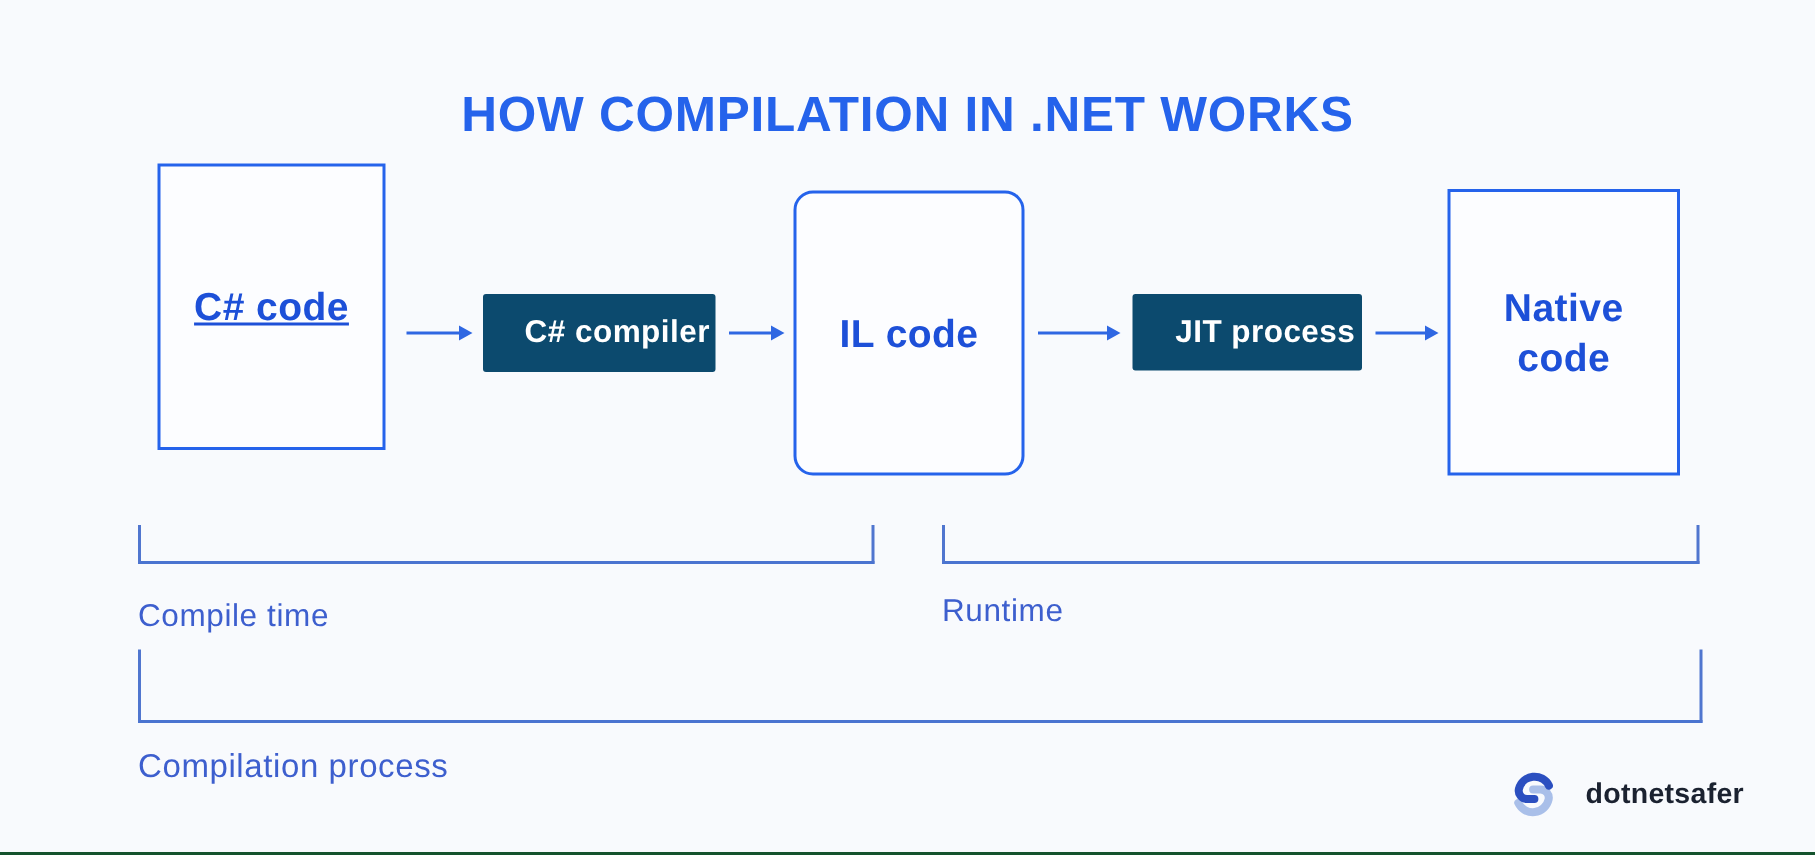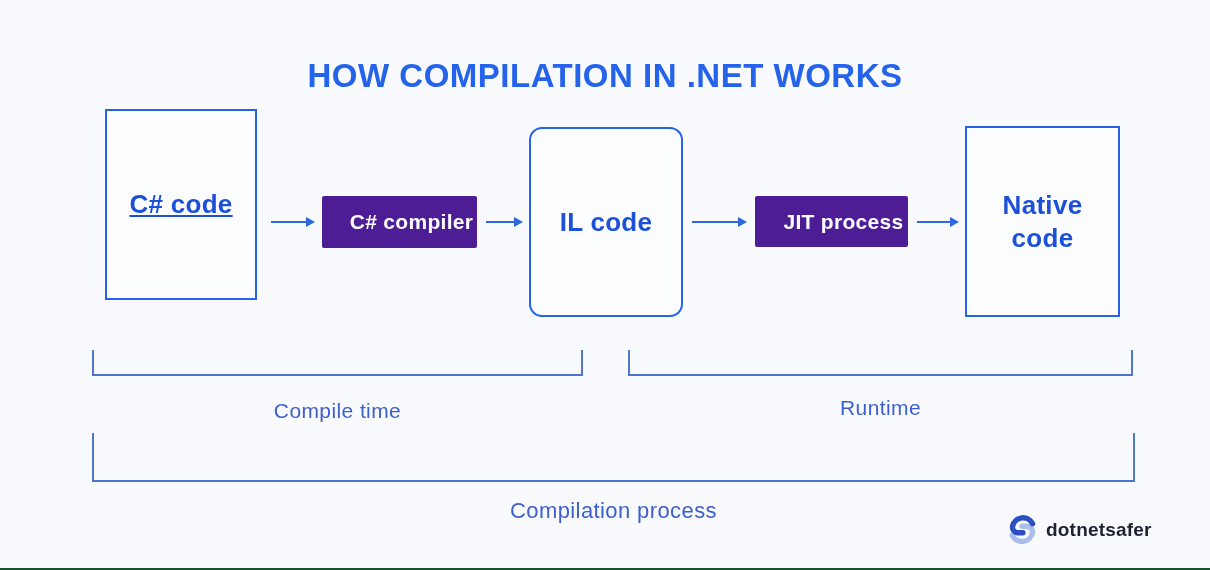--- a/index.html
+++ b/index.html
@@ -45,21 +45,21 @@
     letter-spacing: 0.3px;
     line-height: 1.25;
   }
   #node-csharp-code { left: 105px; top: 109px; width: 152px; height: 191px; text-decoration: underline; }
   #node-il-code     { left: 529px; top: 127px; width: 154px; height: 190px; border-radius: 13px; }
   #node-native-code { left: 965px; top: 126px; width: 155px; height: 191px; padding: 16px 26px; }
   
   .node-pill {
     position: absolute;
     box-sizing: border-box;
-    background: #4c1d95;
+    background: #0c4a6e;
     display: flex;
     align-items: center;
     justify-content: center;
     font-size: 21px;
     font-weight: 700;
     color: #ffffff;
     letter-spacing: 0.3px;
     border-radius: 2px;
     padding-left: 24px;
   }
@@ -94,37 +94,36 @@
     border-left: 2px solid #5076cf;
     border-right: 2px solid #5076cf;
     border-bottom: 2px solid #4a74d0;
   }
   #bracket-compile-time { left: 92px;  top: 350px; width: 491px;  height: 26px; }
   #bracket-runtime      { left: 628px; top: 350px; width: 505px;  height: 26px; }
   #bracket-process      { left: 92px;  top: 433px; width: 1043px; height: 49px; }
   
   .phase-label {
     position: absolute;
-    text-align: center;
     font-size: 21px;
     font-weight: 500;
     color: #3d5fce;
     letter-spacing: 0.4px;
   }
   #label-compile-time { left: 92px;  width: 491px;  top: 399px; }
   #label-runtime      { left: 628px; width: 505px;  top: 396px; }
   #label-process      { left: 92px;  width: 1043px; top: 498px; font-size: 22px; }
   
   .logo {
     position: absolute;
     left: 1006px;
     top: 513px;
     display: flex;
     align-items: center;
-    gap: 7px;
+    gap: 18px;
   }
   .logo-icon { width: 33px; height: 33px; display: block; }
   .logo-text {
     font-size: 19px;
     font-weight: 700;
     color: #1b2230;
     letter-spacing: 0.2px;
   }
 </style>
 </head>

